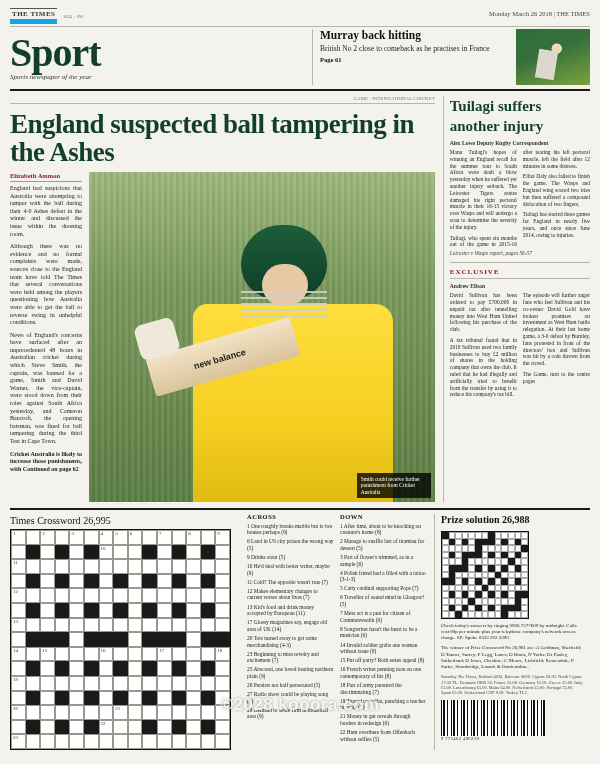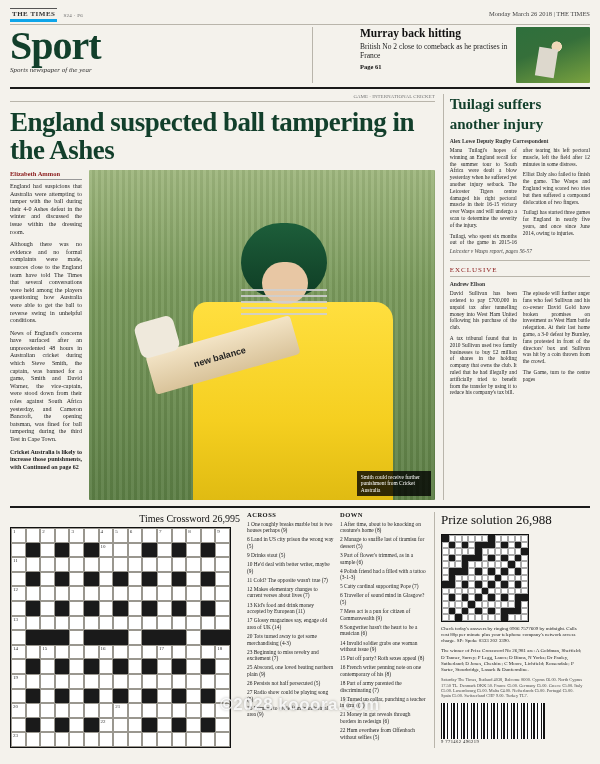--- a/index.html
+++ b/index.html
@@ -21,39 +21,39 @@
   
   .masthead{
     display:flex;align-items:flex-start;justify-content:space-between;
     border-bottom:1px solid #b9b5ab;
     padding-bottom:2px;
   }
   .mast-left{display:flex;align-items:center;gap:6px;}
   .mast-logo{
     font-family:"Liberation Serif",serif;
     font-size:7px;letter-spacing:.5px;color:#333;font-weight:bold;
-    border-bottom:3px solid #0ea5e9;border-top:1px solid #555;padding:1px 2px;
+    border-bottom:5px solid #0ea5e9;border-top:1px solid #555;padding:1px 2px;
   }
   .mast-meta{font-size:5px;color:#666;letter-spacing:.3px;}
   .mast-right{font-size:6.5px;color:#444;text-align:right;padding-top:2px;}
 
   
-  .topband{display:flex;gap:8px;border-bottom:2px solid #1a1a1a;padding:2px 0 4px 0;}
+  .topband{display:flex;gap:8px;border-bottom:2px solid #1a1a1a;padding:2px 0 4px 0;align-items:center;}
   .sport-block{flex:1 1 auto;}
   .sport-title{
     font-family:"Liberation Serif",serif;
     font-size:40px;line-height:38px;font-weight:bold;color:#123f2b;
     letter-spacing:-1px;
   }
   .sport-sub{font-size:7px;color:#333;font-style:italic;margin-top:1px;}
   .promo{
     width:270px;display:flex;gap:6px;align-items:flex-start;
     border-left:1px solid #b9b5ab;padding-left:7px;
   }
-  .promo-text{flex:1;margin-left:40px;}
+  .promo-text{flex:1;}
   .promo-head{font-size:11.5px;font-weight:bold;line-height:12px;color:#111;}
   .promo-body{font-size:7.5px;line-height:9px;color:#222;margin-top:3px;}
   .promo-page{font-size:6.5px;font-weight:bold;margin-top:3px;color:#111;}
   .promo-photo{
     width:74px;height:56px;border-radius:1px;
     background:
       radial-gradient(circle at 55% 35%, #f0d8b8 0 9%, transparent 10%),
       linear-gradient(160deg,#2e6f3c 0%, #356f3a 40%, #7aa23f 100%);
     position:relative;overflow:hidden;
   }
@@ -117,39 +117,39 @@
     background:rgba(0,0,0,.78);color:#fff;font-size:5.4px;line-height:6.4px;padding:3px 4px;
   }
 
   
   .r-head{font-size:15px;line-height:20px;font-weight:bold;color:#123f2b;}
   .r-byline{font-size:5.6px;font-weight:bold;margin:4px 0 3px 0;color:#333;}
   .r-col{column-count:2;column-gap:6px;}
   .r-col p{font-size:5.4px;line-height:6.8px;margin:0 0 4px 0;text-align:justify;color:#222;}
   .r-ref{font-size:5.4px;font-style:italic;color:#444;margin-top:2px;}
   .rule{border-top:1px solid #b9b5ab;margin:6px 0 5px 0;}
-  .excl{font-size:7px;font-weight:normal;letter-spacing:1px;color:#8a1a1a;border-bottom:1px solid #b9b5ab;padding-bottom:2px;margin-bottom:3px;}
+  .excl{font-size:7px;font-weight:bold;letter-spacing:1px;color:#8a1a1a;border-bottom:1px solid #b9b5ab;padding-bottom:2px;margin-bottom:3px;}
 
   
   .bottom{display:flex;gap:7px;margin-top:6px;border-top:2px solid #1a1a1a;padding-top:4px;}
   .cw-left{width:230px;}
-  .cw-title{font-size:11px;font-weight:bold;color:#111;text-align:right;}
+  .cw-title{font-size:11px;font-weight:bold;color:#111;}
   .cw-title span{font-weight:normal;font-size:10px;}
   .grid{display:grid;grid-template-columns:repeat(15,14.6px);grid-auto-rows:14.6px;border:1px solid #111;width:fit-content;margin-top:3px;}
   .cell{border:.5px solid #9a978f;background:#fff;position:relative;}
   .cell.black{background:#1a1a1a;border-color:#1a1a1a;}
   .cell b{position:absolute;left:1px;top:0;font-size:5px;font-weight:normal;color:#333;}
 
   .clues{width:180px;display:flex;gap:6px;font-size:5.4px;line-height:6.6px;}
   .clue-col{flex:1;}
   .clue-h{font-size:6.5px;font-weight:bold;letter-spacing:.5px;margin-bottom:2px;}
   .clue{margin-bottom:2.5px;color:#222;}
 
   .prize{width:142px;border-left:1px solid #b9b5ab;padding-left:6px;}
-  .prize-h{font-size:13px;font-weight:normal;margin-bottom:6px;}
+  .prize-h{font-size:10px;font-weight:bold;margin-bottom:6px;}
   .mini-grid{display:grid;grid-template-columns:repeat(13,6.6px);grid-auto-rows:6.6px;border:1px solid #111;width:fit-content;}
   .mini{border:.4px solid #aaa;background:#fff;}
   .mini.black{background:#1a1a1a;border-color:#1a1a1a;}
   .prize-note{font-size:5px;line-height:6.2px;margin-top:4px;color:#222;}
   .prize-sol{font-size:5px;line-height:6.2px;margin-top:4px;color:#222;}
   .imprint{font-size:4.4px;line-height:5.4px;color:#444;margin-top:4px;}
   .barcode{margin-top:4px;height:36px;width:104px;
     background:repeating-linear-gradient(90deg,#111 0 1px,#fff 1px 2px,#111 2px 4px,#fff 4px 6px,#111 6px 7px,#fff 7px 10px);}
   .barcode-num{font-size:4.6px;color:#222;letter-spacing:.4px;}
 

